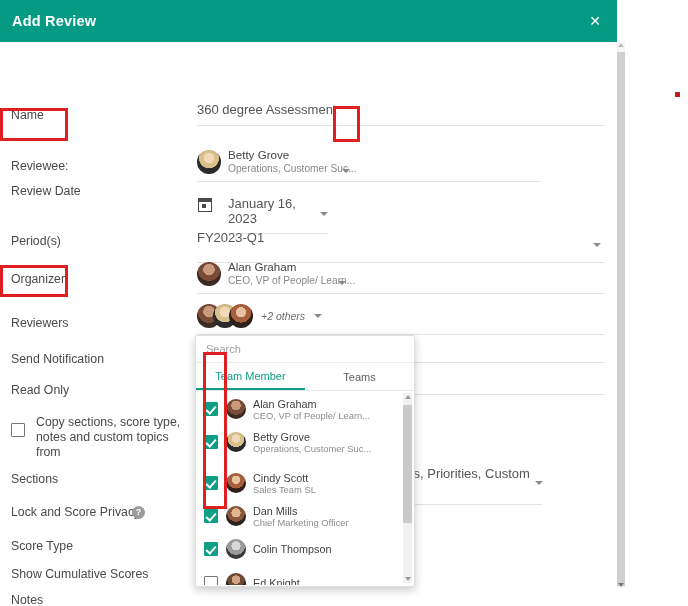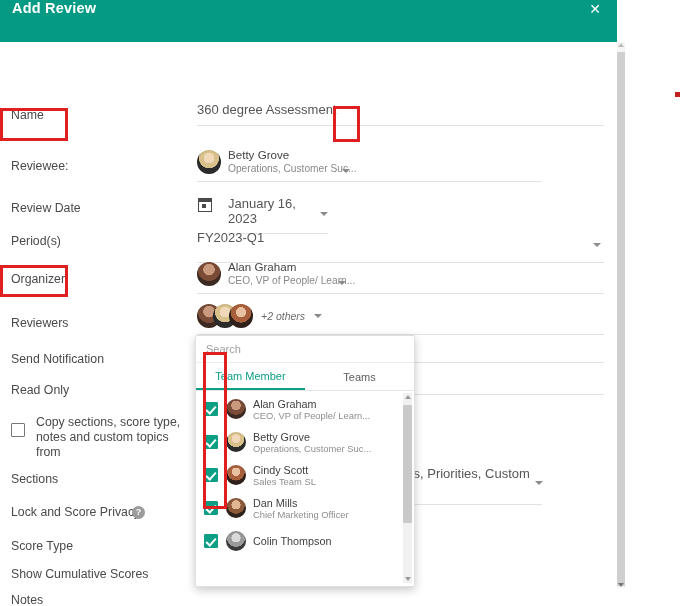--- a/index.html
+++ b/index.html
@@ -10,21 +10,21 @@
     font-size:12px;color:#3c3c3c;
     position:relative;
   }
   
   #dialog{
     position:absolute;left:0;top:0;width:617px;height:606px;
     background:#ffffff;overflow:hidden;
   }
   #dialog-header{
     height:42px;background:#049a83;
-    display:flex;align-items:flex-start;justify-content:space-between;
+    display:flex;align-items:center;justify-content:space-between;
     padding:0 12px 0 12px;box-sizing:border-box;
   }
   #dialog-title{color:#ffffff;font-size:14.5px;font-weight:bold;letter-spacing:.2px;}
   #dialog-close{color:#ffffff;font-size:14px;line-height:1;cursor:pointer;padding:2px 4px;}
 
   #dialog-body{position:relative;height:564px;}
   .lbl{
     position:absolute;left:11px;font-size:12.3px;color:#4a4a4a;
     line-height:15px;
   }
@@ -144,21 +144,21 @@
         <span>
           <span class="pname" style="display:block">Betty Grove</span>
           <span class="psub" style="display:block">Operations, Customer Suc...</span>
         </span>
       </div>
     </div>
     <div style="position:absolute;left:342px;top:120px;">
       <span class="caret"></span>
     </div>
 
-    <div class="lbl" style="top:159px;">Review Date</div>
+    <div class="lbl" style="top:142px;">Review Date</div>
     <div style="position:absolute;left:198px;top:156px;width:14px;height:14px;border:1.5px solid #4a4a4a;box-sizing:border-box;">
       <div style="position:absolute;left:0;top:0;width:100%;height:3px;background:#4a4a4a;"></div>
       <div style="position:absolute;left:3px;top:5px;width:4px;height:4px;background:#4a4a4a;"></div>
     </div>
     <div class="field underline" style="left:228px;top:154px;width:100px;padding-bottom:7px;">
       <span class="txtval">January 16, 2023</span>
     </div>
     <div style="position:absolute;left:320px;top:163px;">
       <span class="caret"></span>
     </div>
@@ -255,21 +255,21 @@
           <span class="cbwrap">
               <span class="cbox checked"></span>
             </span>
           <span class="avatar a2"></span>
           <span>
             <span class="plname" style="display:block">Betty Grove</span>
             <span class="plsub" style="display:block">Operations, Customer Suc...</span>
           </span>
         </div>
 
-        <div class="plitem" style="margin-top:7px;">
+        <div class="plitem" style="margin-top:15px;">
           <span class="cbwrap">
               <span class="cbox checked"></span>
             </span>
           <span class="avatar a3"></span>
           <span>
             <span class="plname" style="display:block">Cindy Scott</span>
             <span class="plsub" style="display:block">Sales Team SL</span>
           </span>
         </div>
 
@@ -287,20 +287,29 @@
         <div class="plitem" style="margin-top:7px;">
           <span class="cbwrap">
               <span class="cbox checked"></span>
             </span>
           <span class="avatar a4"></span>
           <span>
             <span class="plname" style="display:block">Colin Thompson</span>
           </span>
         </div>
 
+        <div class="plitem" style="margin-top:8px;">
+          <span class="cbwrap">
+              <span class="cbox"></span>
+            </span>
+          <span class="avatar a6"></span>
+          <span>
+            <span class="plname" style="display:block">Ed Knight</span>
+          </span>
+        </div>
 
         <div id="popup-scroll">
           <span class="arw up"></span>
           <span class="thumb"></span>
           <span class="arw dn"></span>
         </div>
       </div>
     </div>
 
   </div>

